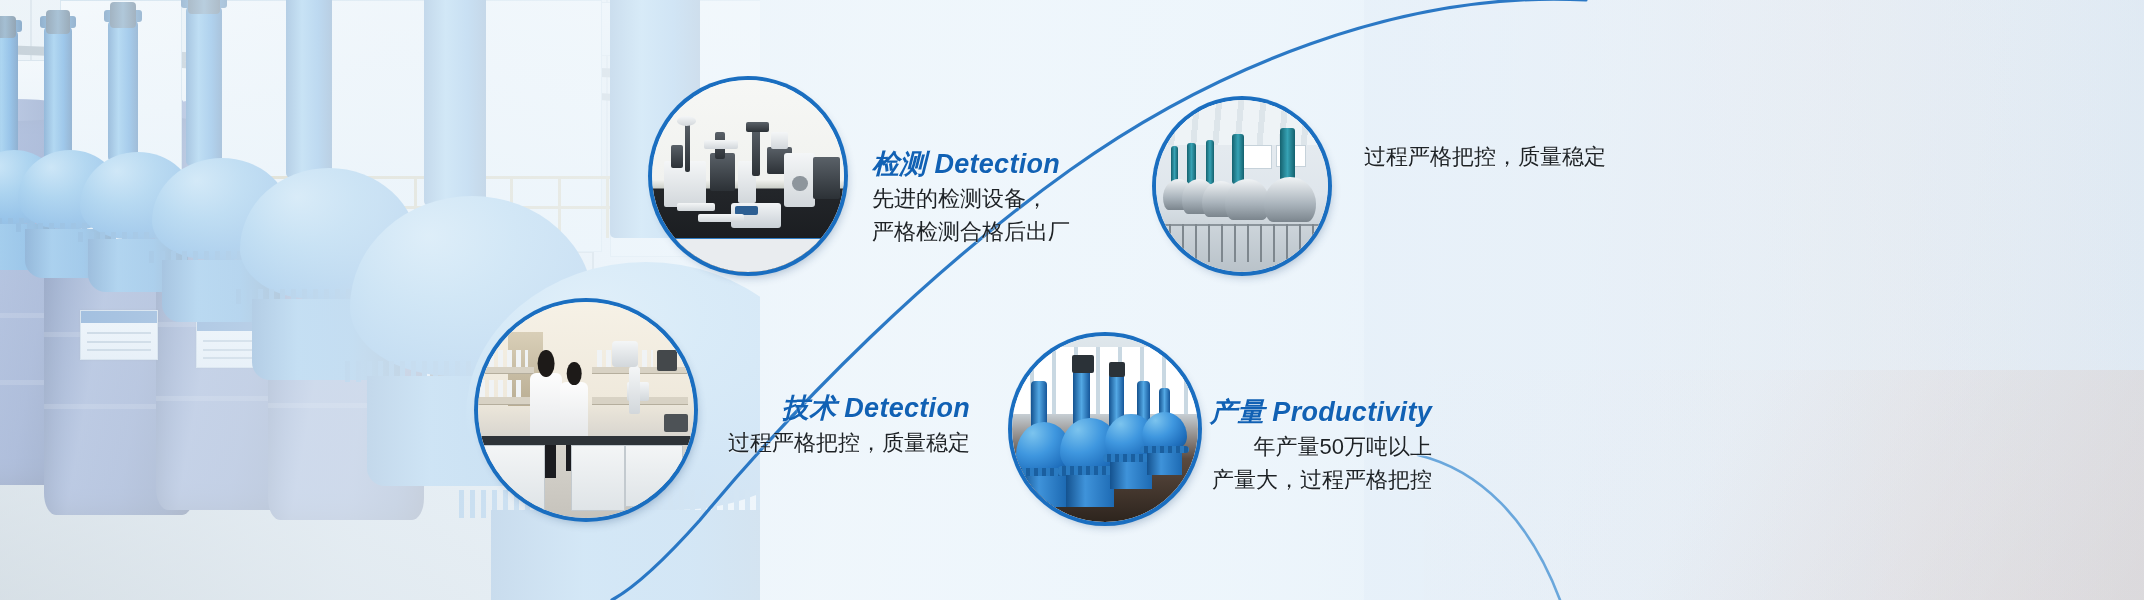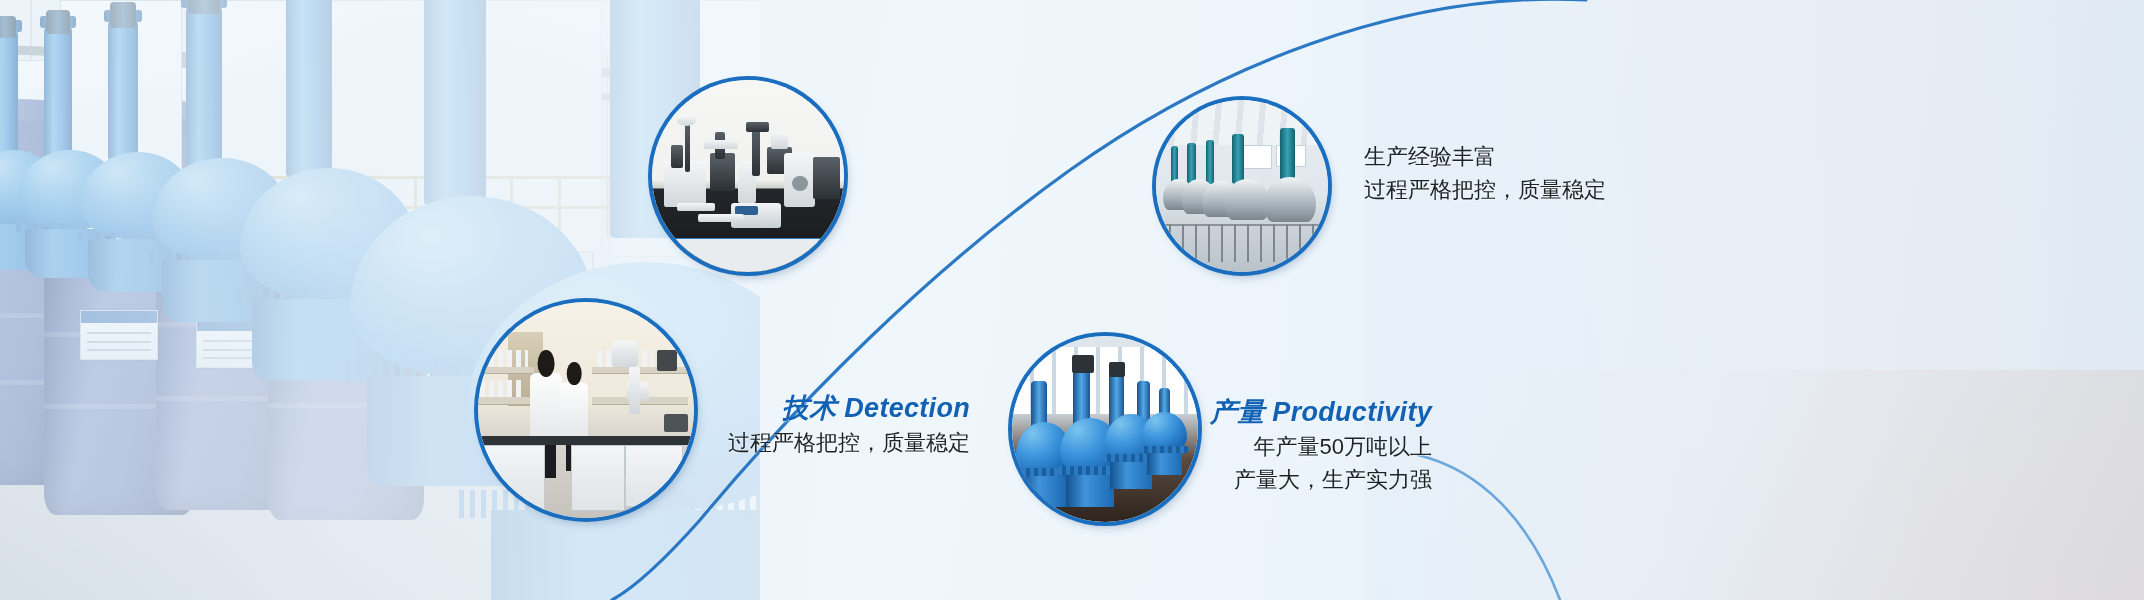--- a/index.html
+++ b/index.html
@@ -461,30 +461,34 @@
           <div class="base"></div>
         </div>
       <div class="breactor" style="left:70%;top:41%;width:24%;height:34%">
         <div class="dome"></div>
           <div class="belt"></div>
           <div class="base"></div>
         </div>
     </div>
   </div>
 
+  <div class="tb" style="left:872px;top:148px">
+    <div class="hd">检测 Detection</div>
+    <div class="ln">先进的检测设备，</div>
+    <div class="ln">严格检测合格后出厂</div>
+  </div>
 
   <div class="tb" style="left:1364px;top:140px">
-    <div class="ln">生产经验丰富</div>
     <div class="ln">过程严格把控，质量稳定</div>
   </div>
 
   <div class="tb right-al" style="left:470px;top:392px;width:500px">
     <div class="hd">技术 Detection</div>
     <div class="ln">过程严格把控，质量稳定</div>
   </div>
 
   <div class="tb right-al" style="left:962px;top:396px;width:470px">
     <div class="hd">产量 Productivity</div>
     <div class="ln">年产量50万吨以上</div>
-    <div class="ln">产量大，生产实力强</div>
+    <div class="ln">产量大，过程严格把控</div>
   </div>
 
 </div>
 
 </body></html>

